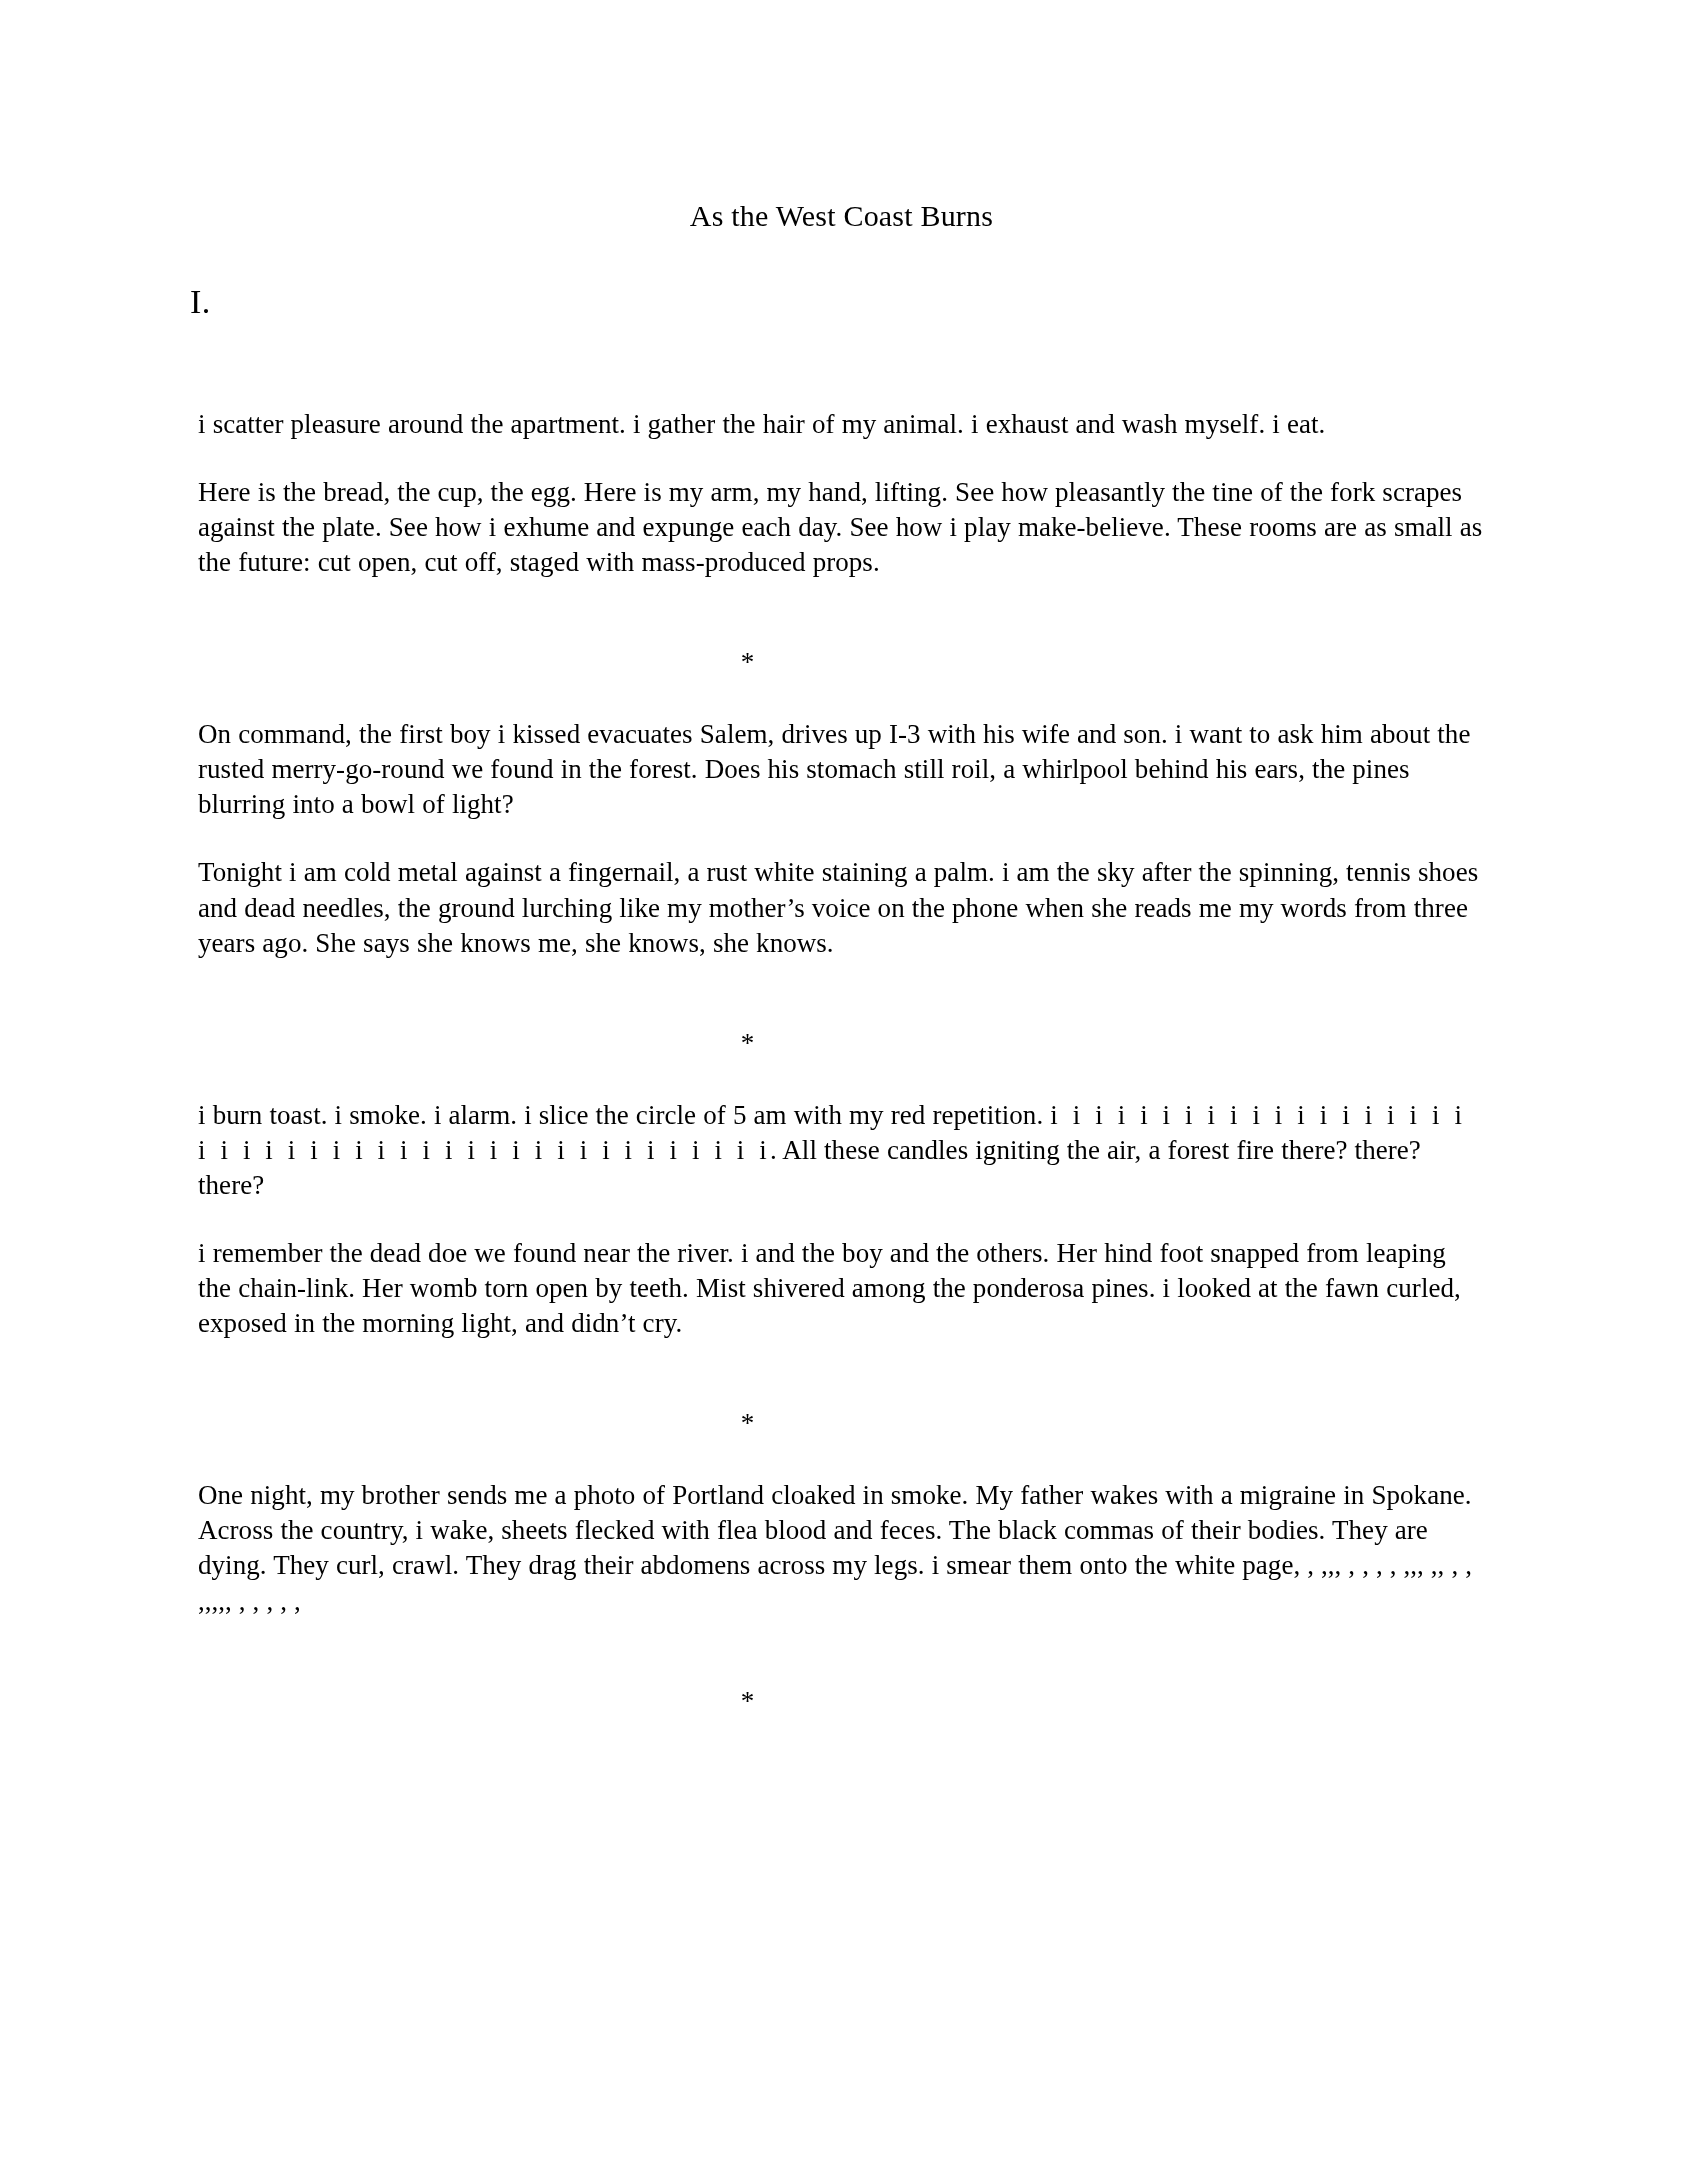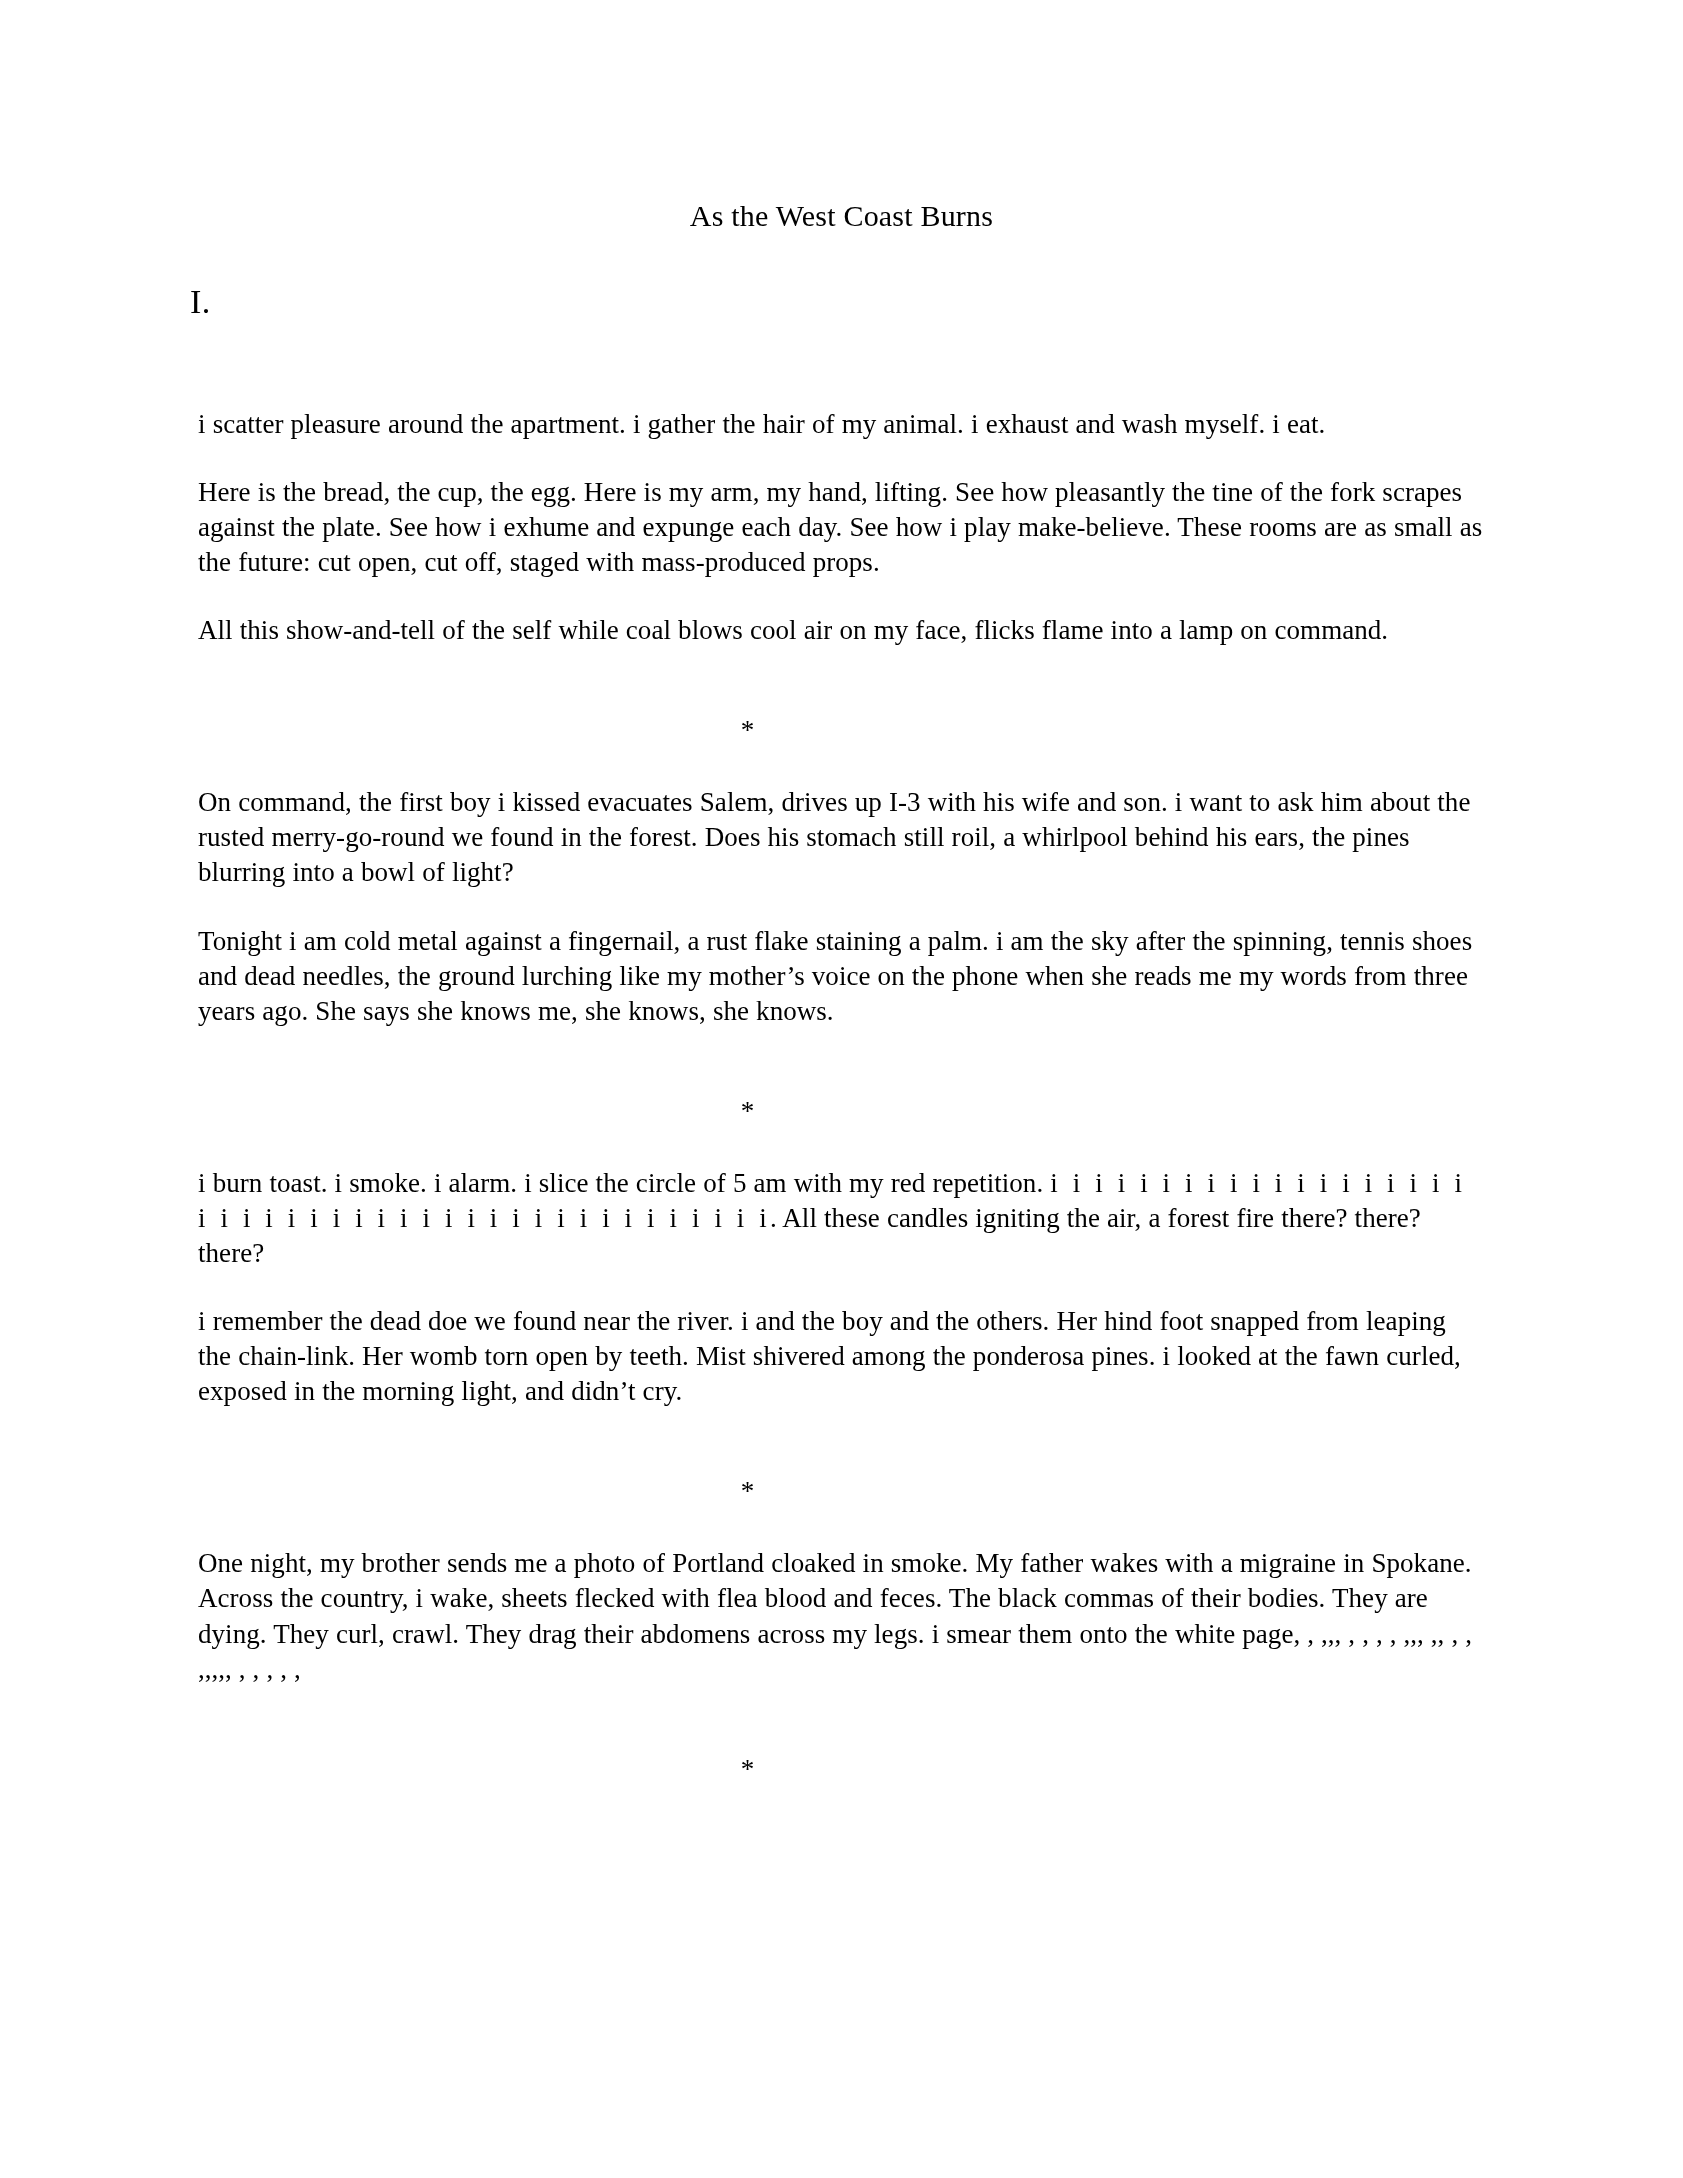--- a/index.html
+++ b/index.html
@@ -92,29 +92,28 @@
   <div class="content">
 
     <div class="doc-title">As the West Coast Burns</div>
 
     <div class="section-number">I.</div>
 
     <p class="para first-para">i scatter pleasure around the apartment. i gather the hair of my animal. i exhaust and wash myself. i eat.</p>
 
     <p class="para">Here is the bread, the cup, the egg. Here is my arm, my hand, lifting. See how pleasantly the tine of the fork scrapes against the plate. See how i exhume and expunge each day. See how i play make-believe. These rooms are as small as the future: cut open, cut off, staged with mass-produced props.</p>
 
-    <p class="para">All this show-and-tell of the self while coal blows cool air on my face, flicks flame into a lamp on command.</p>
 
     <div class="spacer-before-div"></div>
     <div class="divider"><span>*</span></div>
     <div class="spacer-after-div"></div>
 
     <p class="para">On command, the first boy i kissed evacuates Salem, drives up I-3 with his wife and son. i want to ask him about the rusted merry-go-round we found in the forest. Does his stomach still roil, a whirlpool behind his ears, the pines blurring into a bowl of light?</p>
 
-    <p class="para">Tonight i am cold metal against a fingernail, a rust flake staining a palm. i am the sky after the spinning, tennis shoes and dead needles, the ground lurching like my mother’s voice on the phone when she reads me my words from three years ago. She says she knows me, she knows, she knows.</p>
+    <p class="para">Tonight i am cold metal against a fingernail, a rust white staining a palm. i am the sky after the spinning, tennis shoes and dead needles, the ground lurching like my mother’s voice on the phone when she reads me my words from three years ago. She says she knows me, she knows, she knows.</p>
 
     <div class="spacer-before-div"></div>
     <div class="divider"><span>*</span></div>
     <div class="spacer-after-div"></div>
 
     <p class="para"><span>i burn toast. i smoke. i alarm. i slice the circle of 5 am with my red repetition. </span><span class="iseq">i i i i i i i i i i i i i i i i i i i i i i i i i i i i i i i i i i i i i i i i i i i i i</span><span>. All these candles igniting the air, a forest fire there? there? there?</span></p>
 
     <p class="para">i remember the dead doe we found near the river. i and the boy and the others. Her hind foot snapped from leaping the chain-link. Her womb torn open by teeth. Mist shivered among the ponderosa pines. i looked at the fawn curled, exposed in the morning light, and didn’t cry.</p>
 
     <div class="spacer-before-div"></div>

